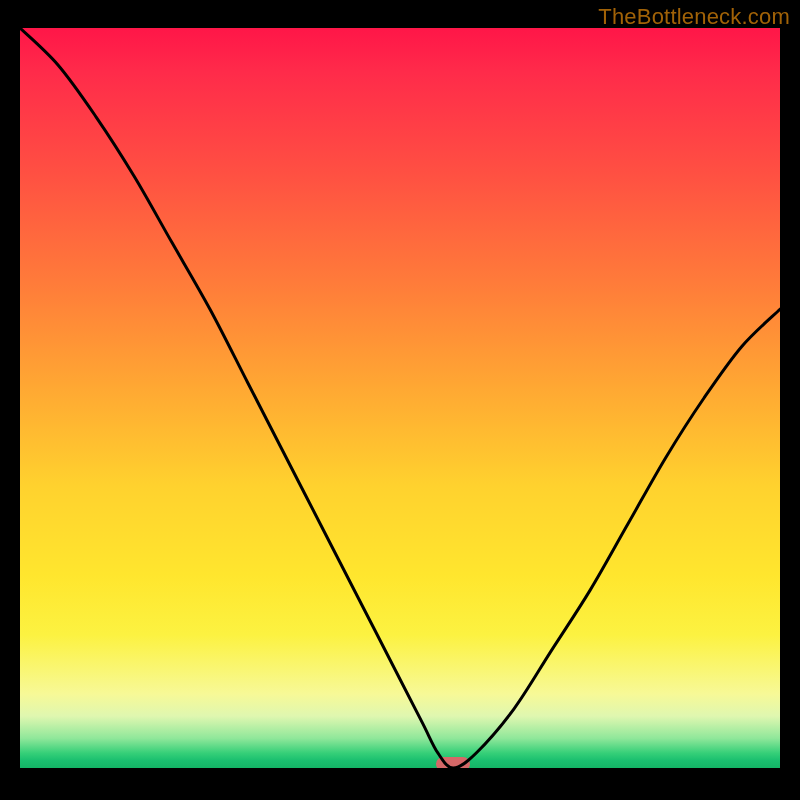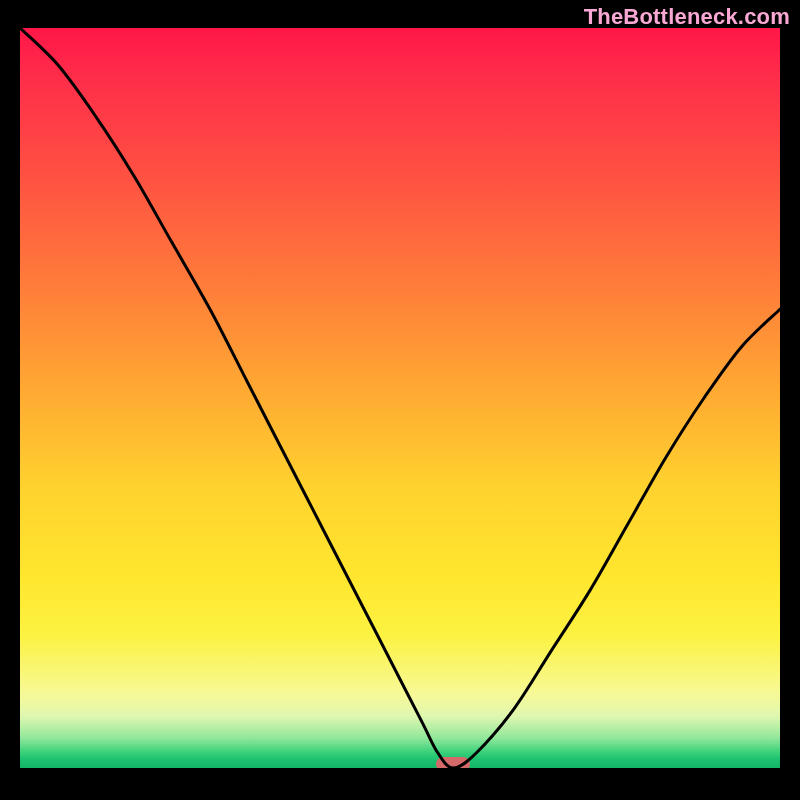--- a/index.html
+++ b/index.html
@@ -14,23 +14,23 @@
   .frame {
     position: relative;
     width: 800px;
     height: 800px;
     background: #000;
   }
   .watermark {
     position: absolute;
     top: 4px;
     right: 10px;
-    color: #f9a8d4;
+    color: #a16207;
     font-size: 22px;
-    font-weight: 700;
+    font-weight: 400;
     letter-spacing: 0.2px;
     z-index: 10;
   }
   .plot-area {
     position: absolute;
     left: 20px;
     top: 28px;
     width: 760px;
     height: 740px;
     overflow: hidden;

